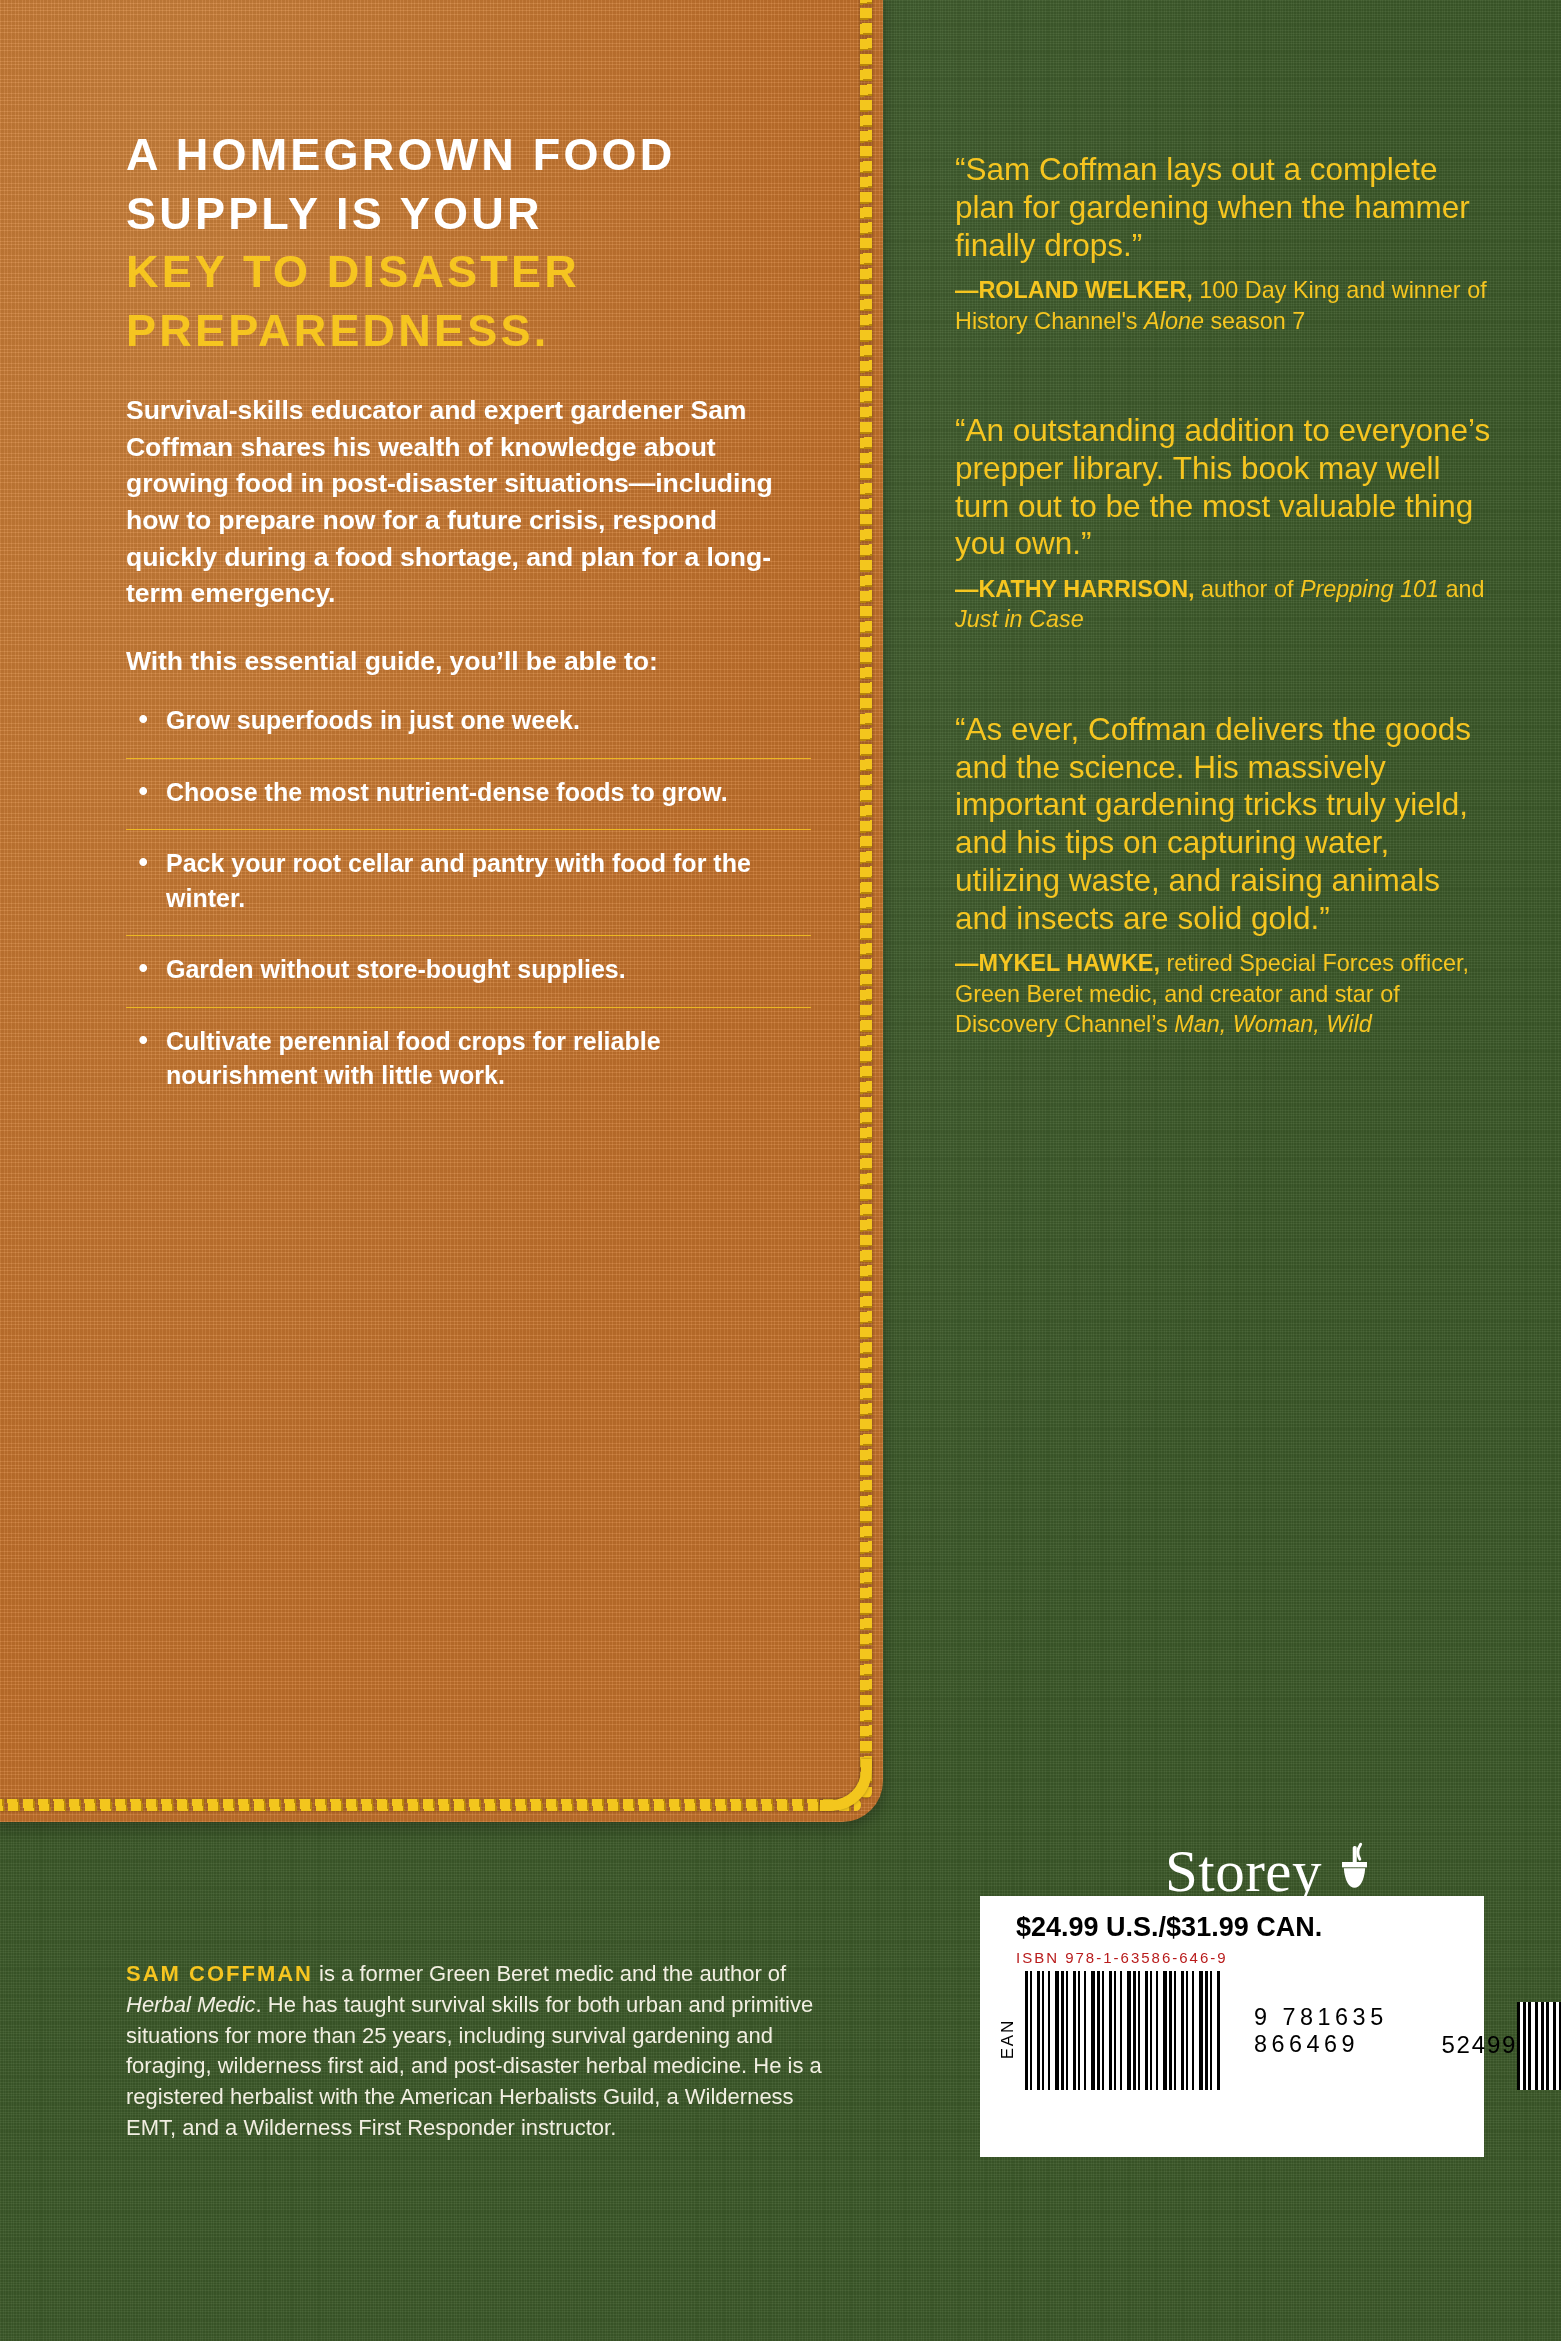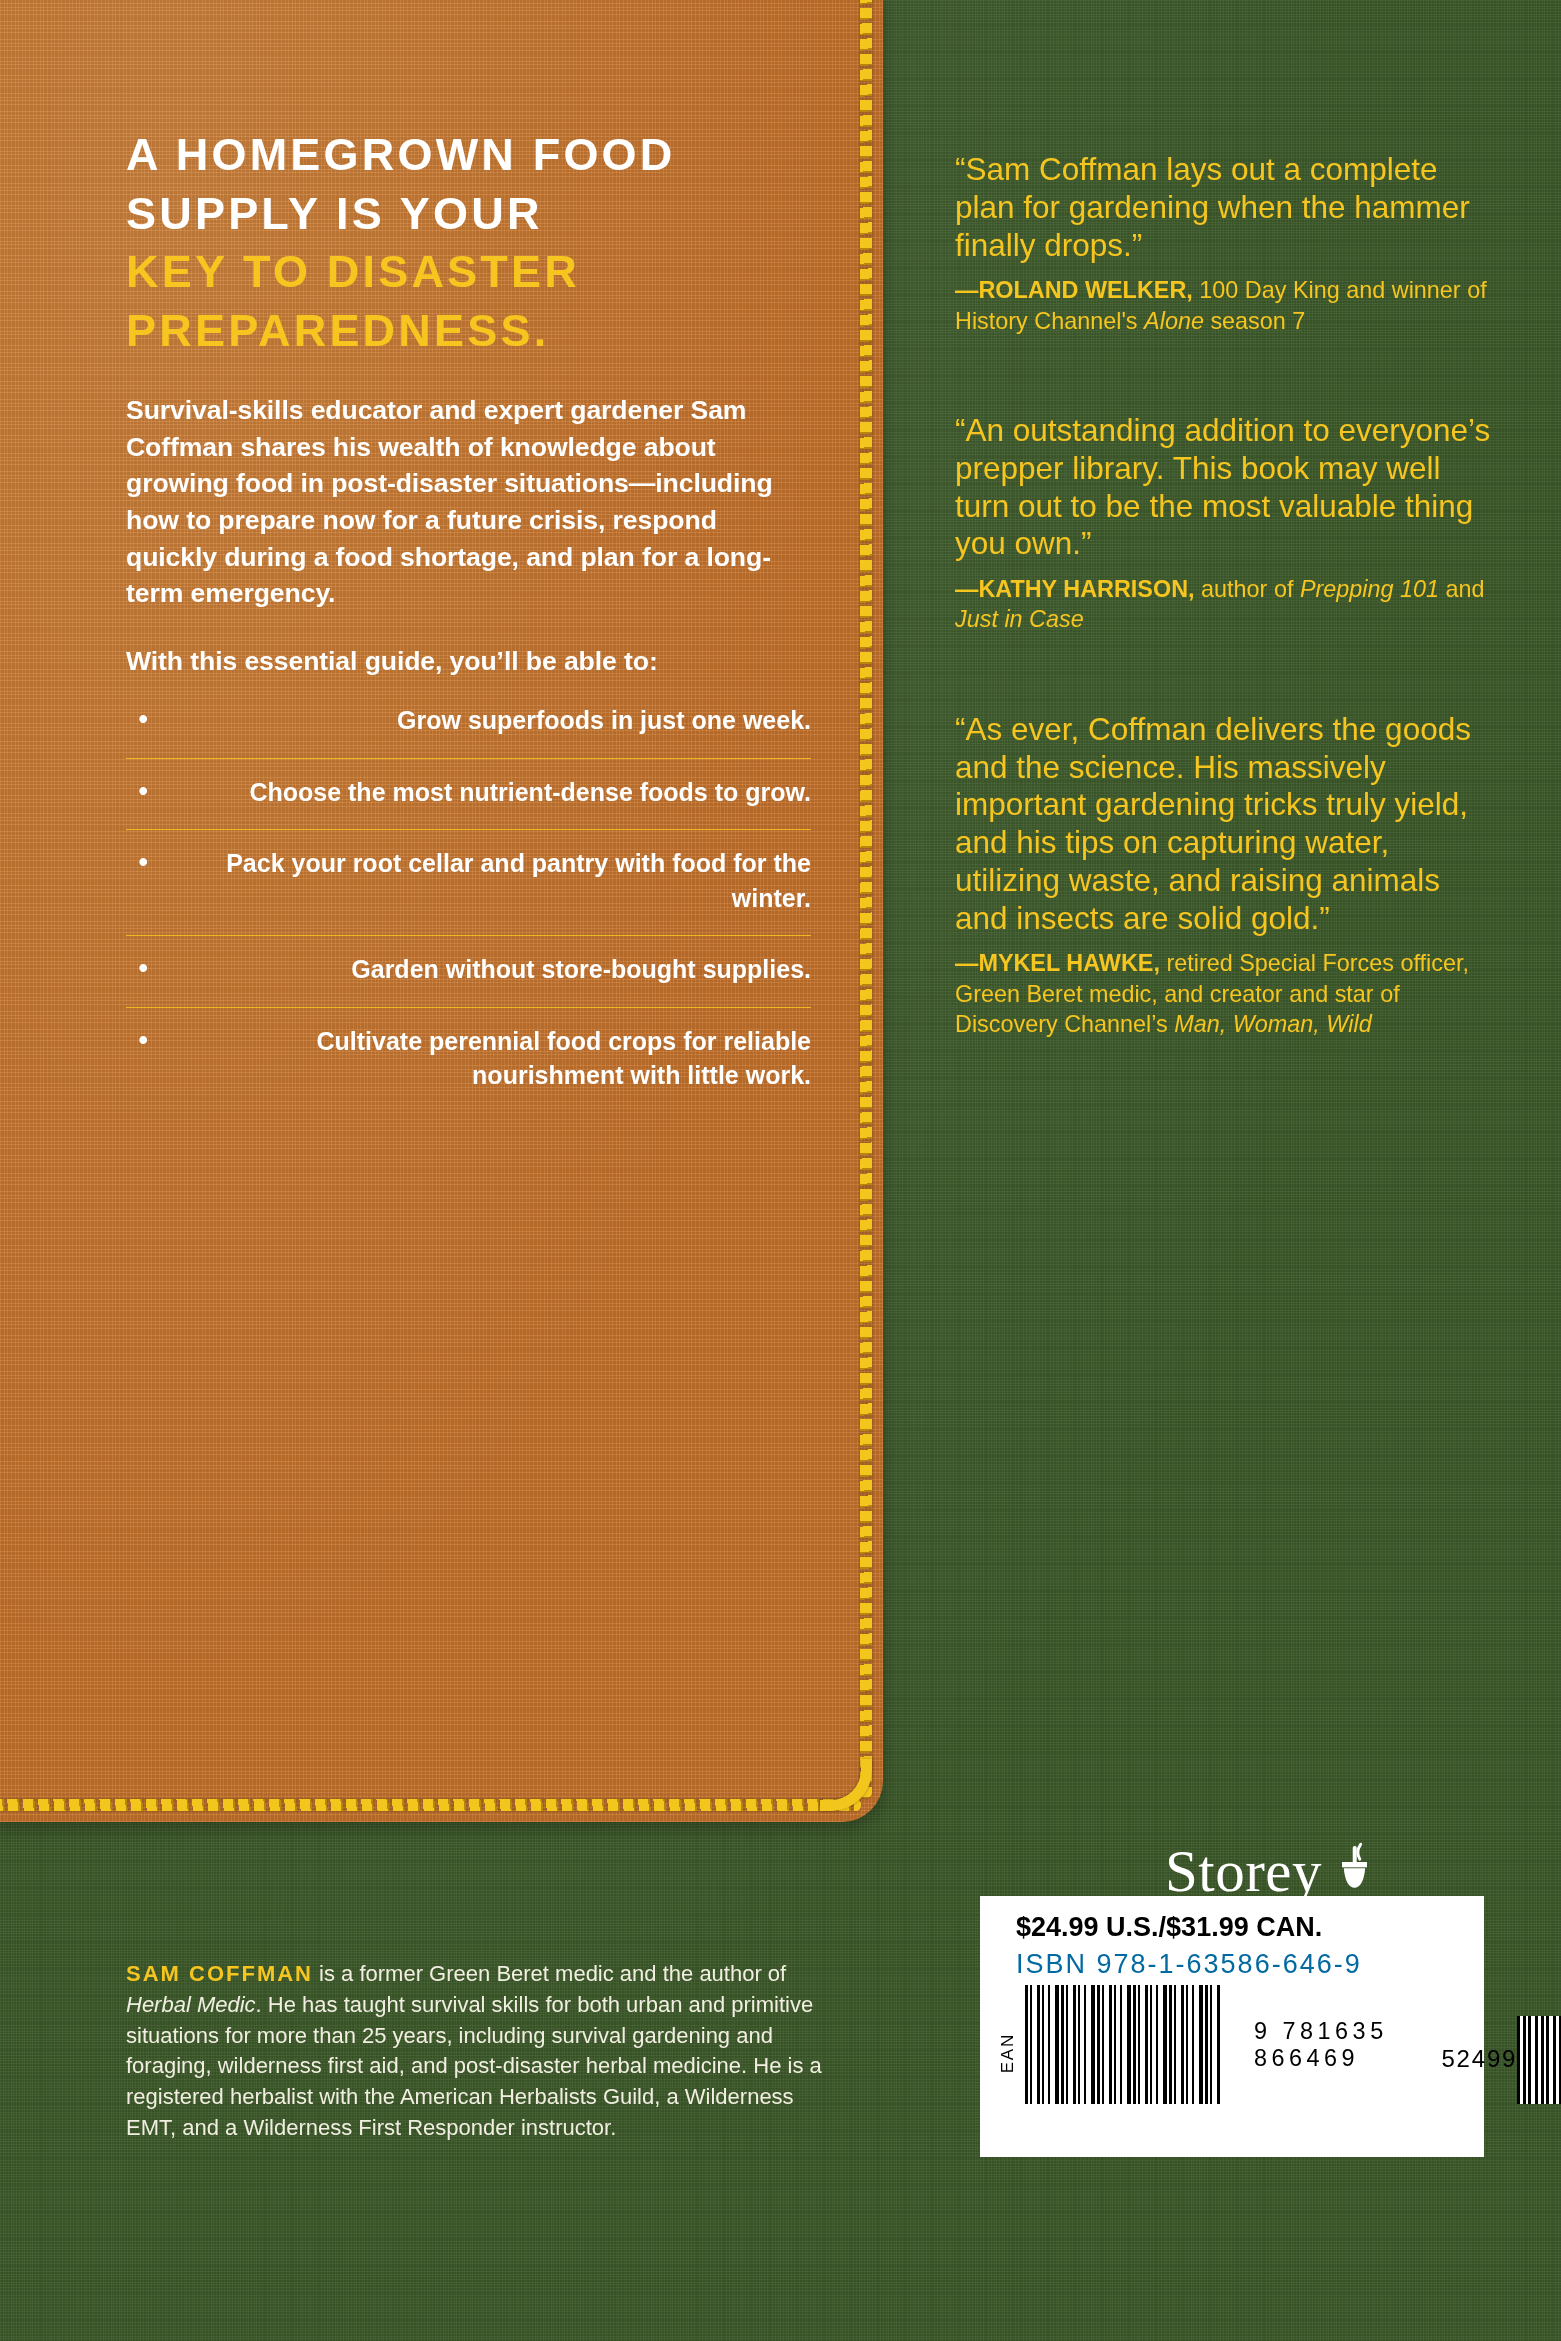--- a/index.html
+++ b/index.html
@@ -133,21 +133,20 @@
   }
   ul.benefits li {
     position: relative;
     padding: 0 0 20px 40px;
     margin: 8px 0 16px 0;
     font-weight: bold;
     font-size: 25px;
     line-height: 1.38;
     color: #ffffff;
     border-bottom: 1.8px solid rgba(246,197,32,0.85);
-    text-align: right;
   }
   ul.benefits li:last-child { border-bottom: none; padding-bottom: 0; }
   ul.benefits li::before {
     content: "•";
     position: absolute;
     left: 12.6px;
     top: -1.8px;
     color: #ffffff;
     font-size: 27px;
     line-height: 1.38;
@@ -241,22 +240,22 @@
     z-index: 4;
     padding: 12.6px 18px 9px 18px;
   }
   .price {
     font-weight: bold;
     font-size: 27px;
     color: #000;
     margin: 3.6px 0 5.4px 18px;
   }
   .isbn-text {
-    font-size: 27px;
-    color: #0369a1;
+    font-size: 15px;
+    color: #b91c1c;
     letter-spacing: 2px;
     margin: 0 0 5.4px 18px;
     font-family: "Liberation Sans", sans-serif;
   }
   .barcode-row {
     display: flex;
     align-items: flex-end;
     gap: 7.2px;
     margin-top: 5.4px;
   }

